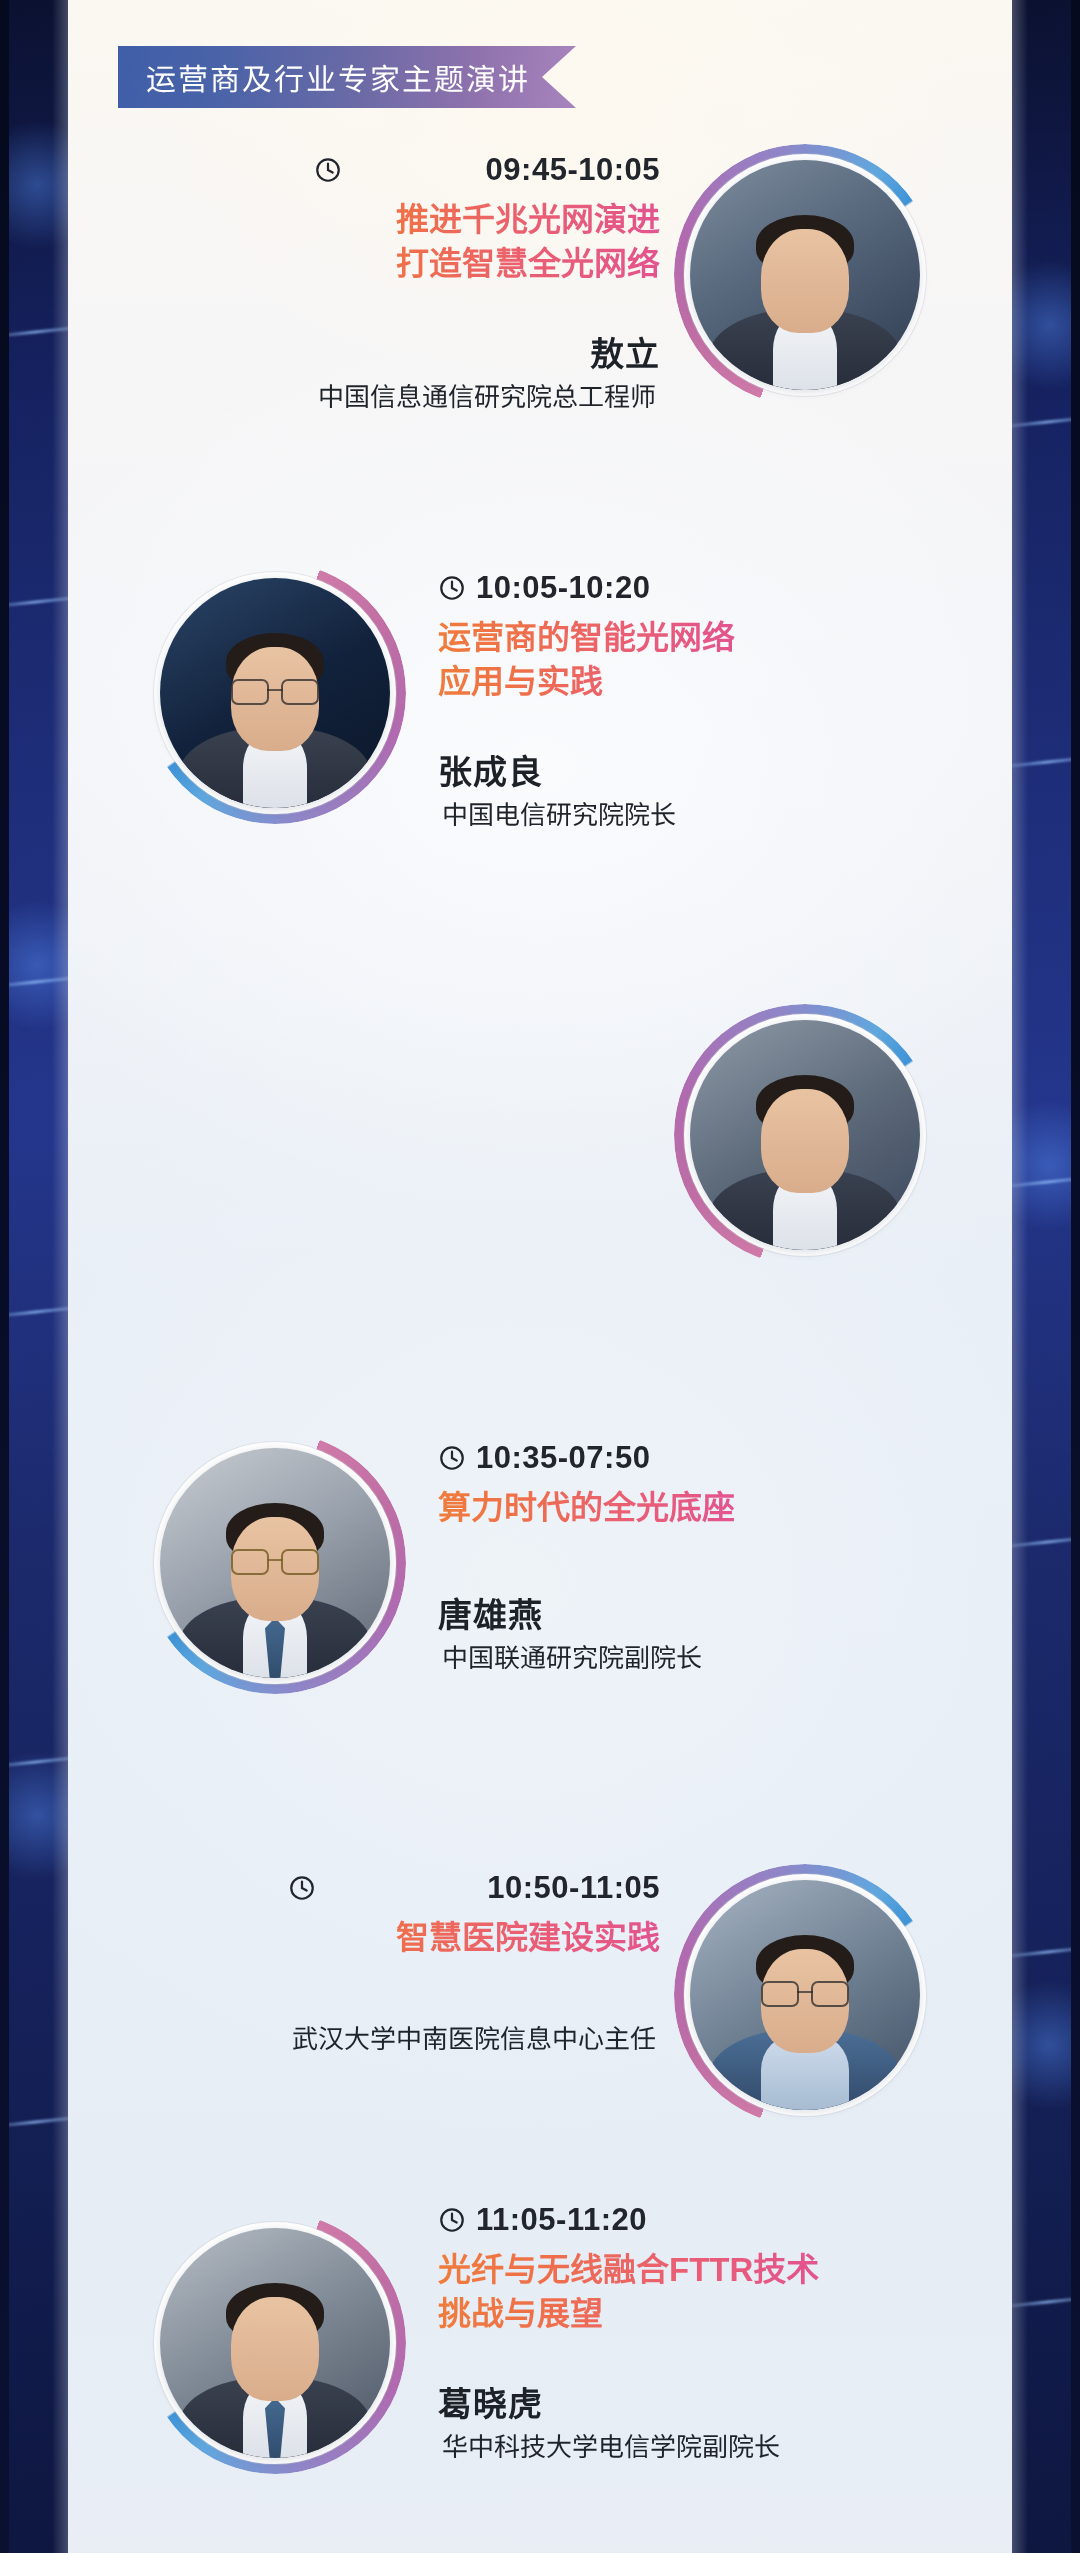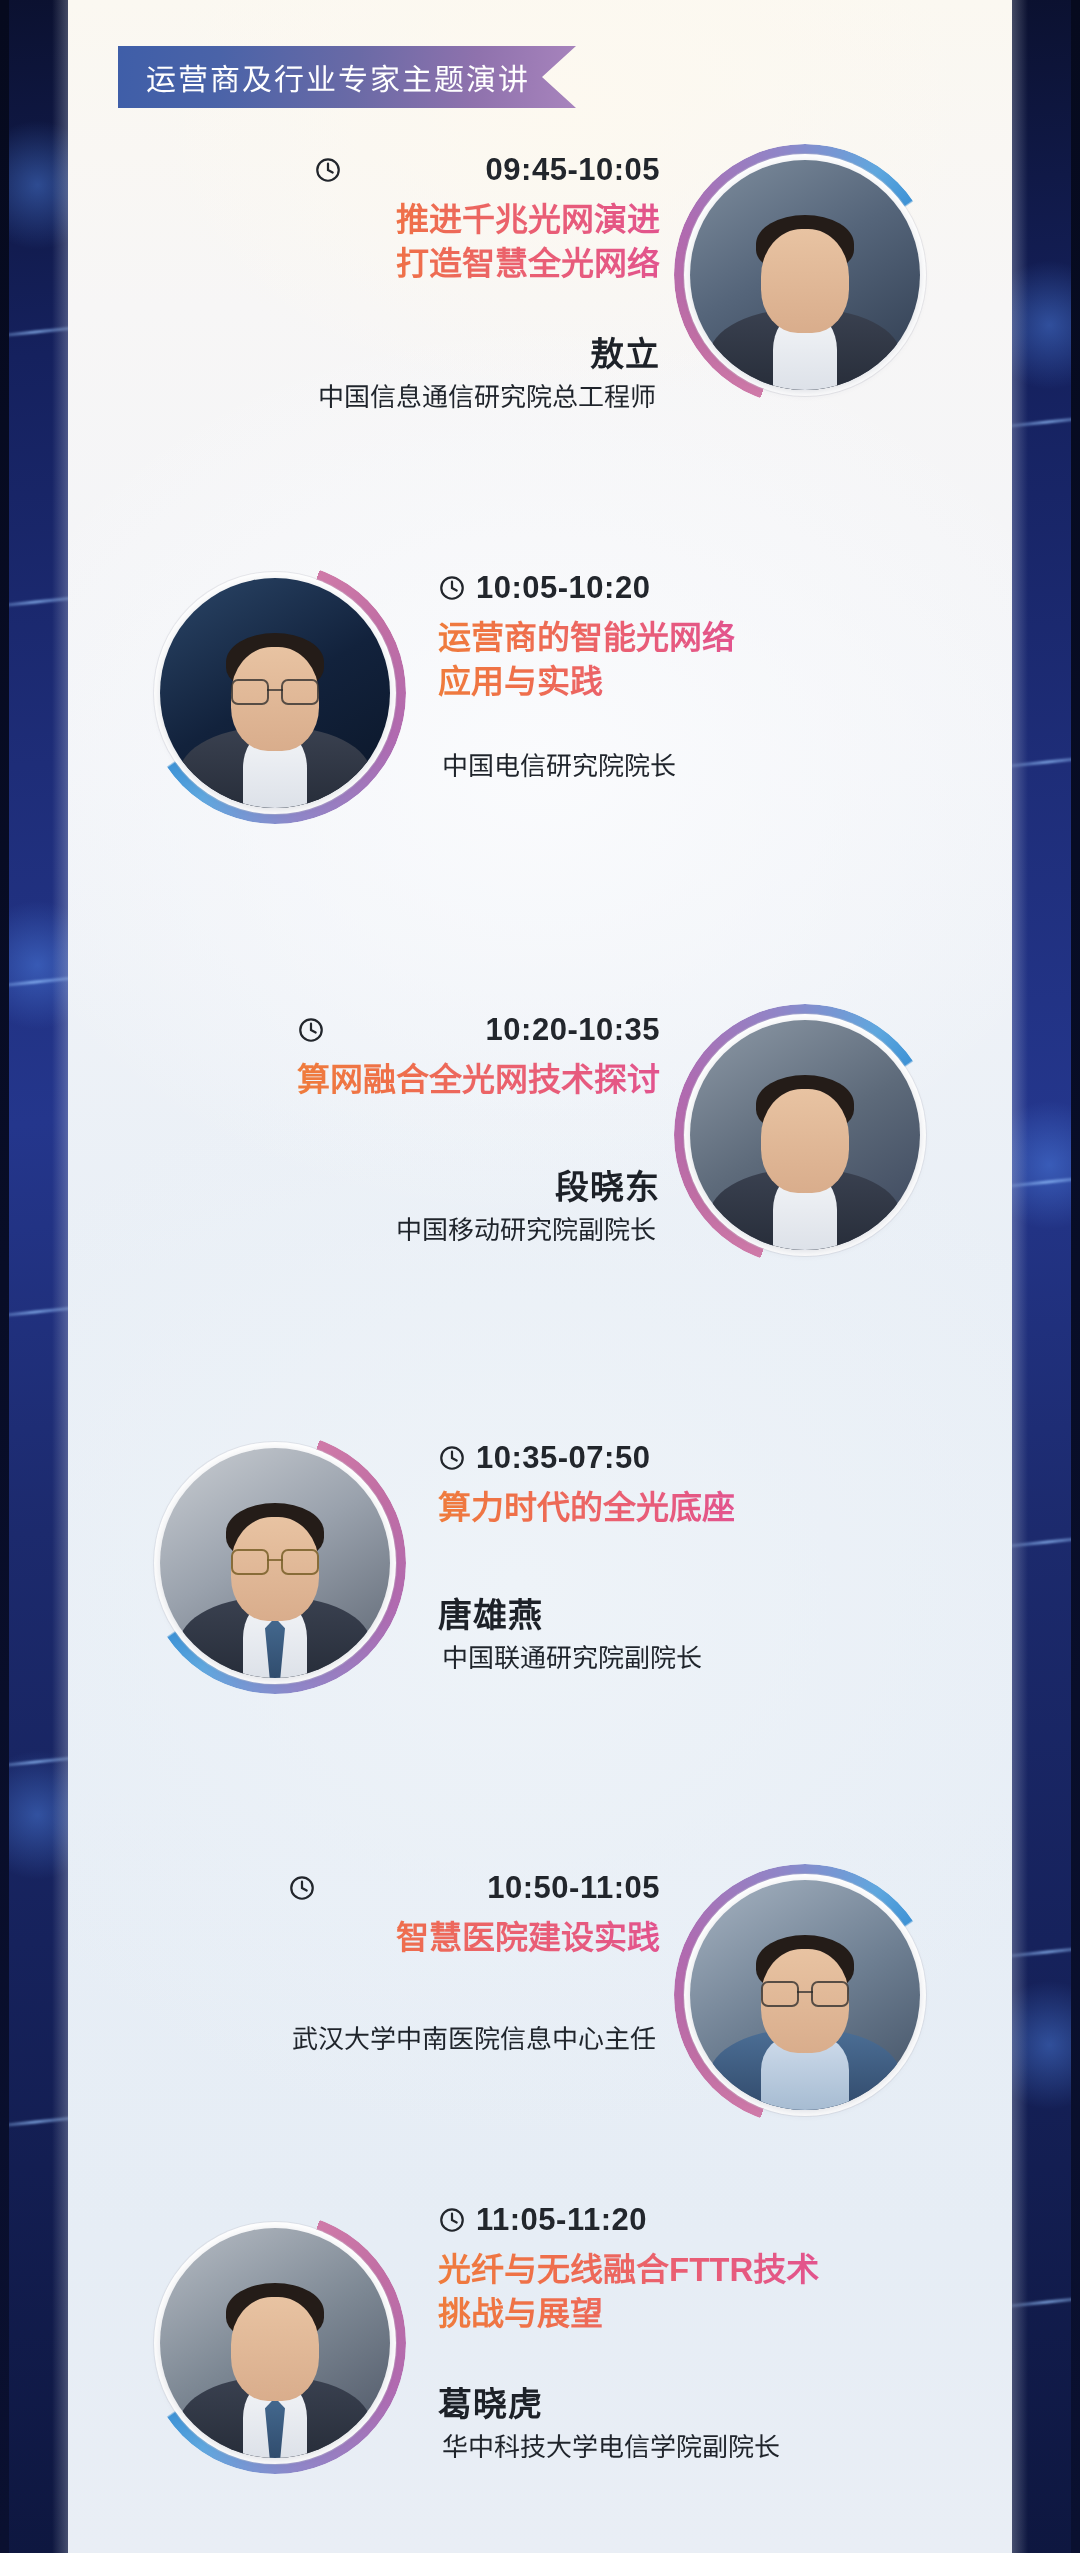--- a/index.html
+++ b/index.html
@@ -234,52 +234,39 @@
         <div class="time">
           <svg class="clock" viewBox="0 0 24 24">
             <circle cx="12" cy="12" r="9.2" fill="none" stroke="#22262c" stroke-width="1.9"></circle>
             <path d="M12 6.6V12l4 2.2" fill="none" stroke="#22262c" stroke-width="1.9" stroke-linecap="round"></path>
           </svg>
           <span>10:05-10:20</span>
         </div>
         <div class="title">运营商的智能光网络
 应用与实践</div>
         <div style="margin-top:42px">
+          <div class="name">张成良</div>
           <div class="org">中国电信研究院院长</div>
         </div>
       </div>
     </div>
   </div>
 
   <div class="card" style="top:980px">
     <div class="inner">
       <div class="avatar" style="right:92px;top:40px">
         <div class="ring"></div>
           <div class="halo"></div>
         <div class="photo">
             <div class="bg ph-c"></div>
             <div class="body"></div>
             <div class="shirt"></div>
             <div class="hair"></div>
             <div class="head"></div>
           </div>
-      </div>
-      <div class="txt right" style="right:352px;top:32px;max-width:520px">
-        <div class="time">
-          <svg class="clock" viewBox="0 0 24 24">
-            <circle cx="12" cy="12" r="9.2" fill="none" stroke="#22262c" stroke-width="1.9"></circle>
-            <path d="M12 6.6V12l4 2.2" fill="none" stroke="#22262c" stroke-width="1.9" stroke-linecap="round"></path>
-          </svg>
-          <span>10:20-10:35</span>
-        </div>
-        <div class="title">算网融合全光网技术探讨</div>
-        <div style="margin-top:58px">
-          <div class="name">段晓东</div>
-          <div class="org">中国移动研究院副院长</div>
-        </div>
       </div>
     </div>
   </div>
 
   <div class="card" style="top:1410px">
     <div class="inner">
       <div class="avatar flip" style="left:92px;top:38px">
         <div class="ring"></div>
           <div class="halo"></div>
         <div class="photo">

